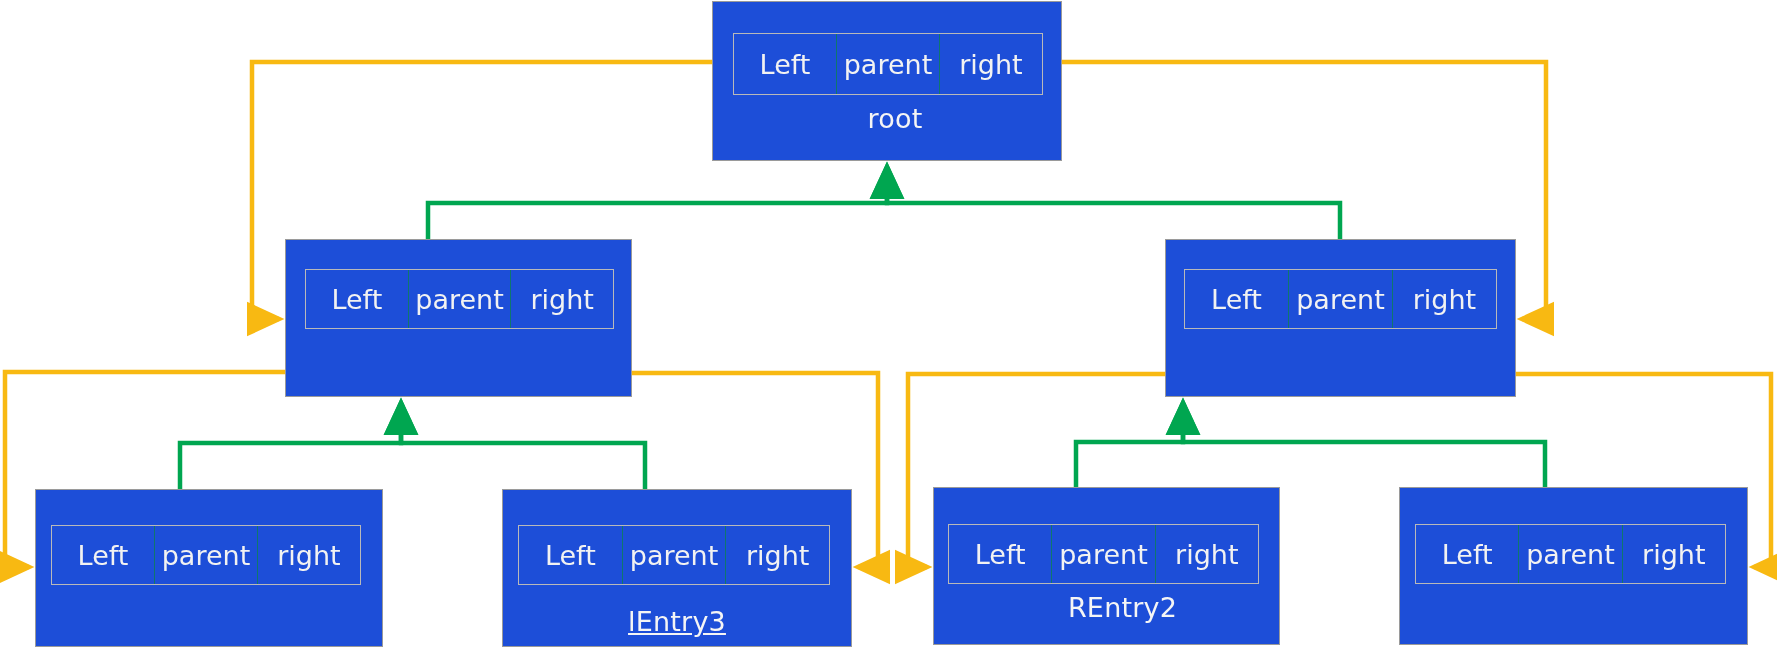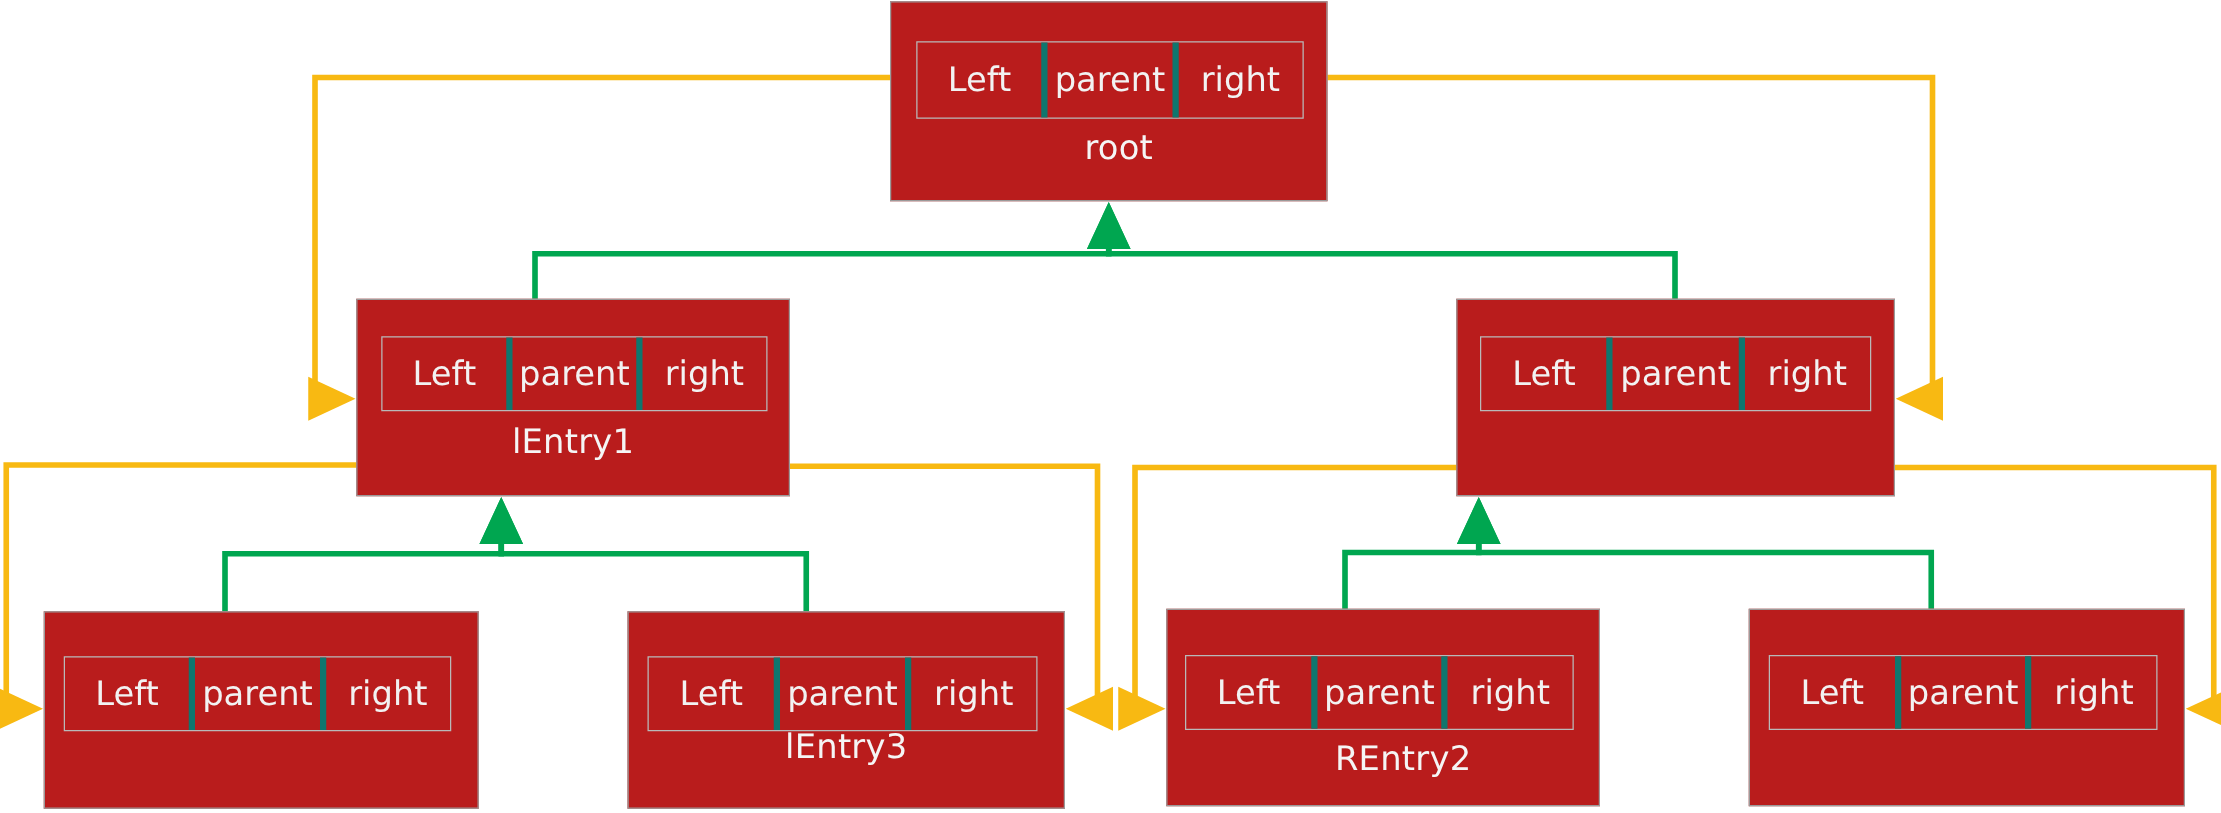--- a/index.html
+++ b/index.html
@@ -1,24 +1,24 @@
 <!DOCTYPE html>
 <html><head>
 <meta charset="utf-8">
 <style>
   html,body{margin:0;padding:0;background:#ffffff;}
   body{width:1777px;height:650px;position:relative;overflow:hidden;
        font-family:"DejaVu Sans","Liberation Sans",sans-serif;}
   #stage{position:absolute;left:0;top:0;width:1777px;height:650px;}
   svg.wires{position:absolute;left:0;top:0;width:1777px;height:650px;pointer-events:none;}
-  .node{position:absolute;background:#b91c1c;border:1px solid #9a9a9a;box-sizing:border-box;}
+  .node{position:absolute;background:#1d4ed8;border:1px solid #9a9a9a;box-sizing:border-box;}
   .cellrow{position:absolute;display:flex;border:1px solid #b9b9b9;box-sizing:border-box;}
   .cell{flex:1 1 0;display:flex;align-items:center;justify-content:center;
         color:#f2f2f2;font-size:27px;line-height:1;box-sizing:border-box;}
-  .cell + .cell{border-left:5px solid #0f766e;}
+  .cell + .cell{border-left:1px solid #0f766e;}
   .nlabel{position:absolute;left:0;right:0;text-align:center;color:#f5f5f5;
           font-size:27px;letter-spacing:.2px;}
 </style>
 </head>
 <body>
 
 <div id="stage">
 
   <svg class="wires" viewBox="0 0 1777 650" xmlns="http://www.w3.org/2000/svg">
     <defs>
@@ -57,21 +57,20 @@
     </div>
     <div class="nlabel" style="top:101px;margin-left:16px;">root</div>
   </div>
 
   <div class="node" style="left:285px;top:239px;width:347px;height:158px;">
     <div class="cellrow" style="left:19px;top:29px;width:309px;height:60px;">
       <div class="cell">Left</div>
       <div class="cell">parent</div>
       <div class="cell">right</div>
     </div>
-    <div class="nlabel" style="top:98px;">lEntry1</div>
   </div>
 
   <div class="node" style="left:1165px;top:239px;width:351px;height:158px;">
     <div class="cellrow" style="left:18px;top:29px;width:313px;height:60px;">
       <div class="cell">Left</div>
       <div class="cell">parent</div>
       <div class="cell">right</div>
     </div>
   </div>
 
@@ -82,21 +81,21 @@
       <div class="cell">right</div>
     </div>
   </div>
 
   <div class="node" style="left:502px;top:489px;width:350px;height:158px;">
     <div class="cellrow" style="left:15px;top:35px;width:312px;height:60px;">
       <div class="cell">Left</div>
       <div class="cell">parent</div>
       <div class="cell">right</div>
     </div>
-    <div class="nlabel" style="top:92px;">lEntry3</div>
+    <div class="nlabel" style="top:116px;text-decoration:underline;">lEntry3</div>
   </div>
 
   <div class="node" style="left:933px;top:487px;width:347px;height:158px;">
     <div class="cellrow" style="left:14px;top:36px;width:311px;height:60px;">
       <div class="cell">Left</div>
       <div class="cell">parent</div>
       <div class="cell">right</div>
     </div>
     <div class="nlabel" style="top:104px;padding-left:32px;">REntry2</div>
   </div>

